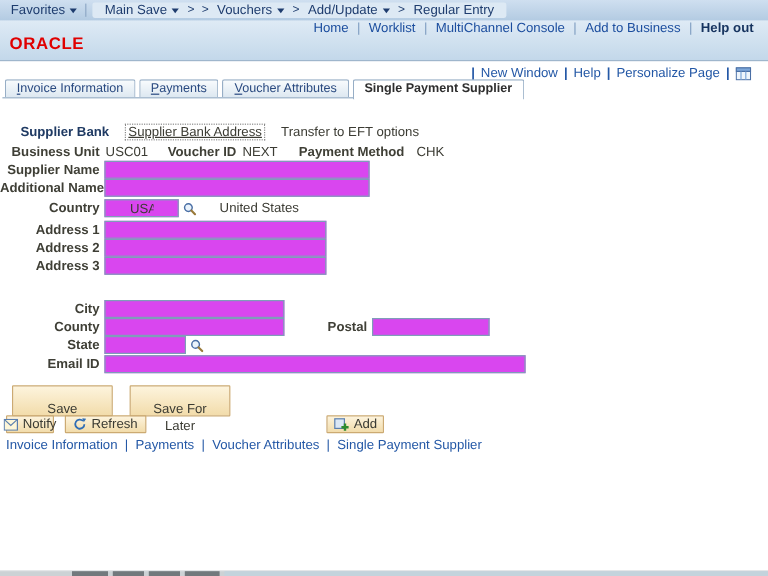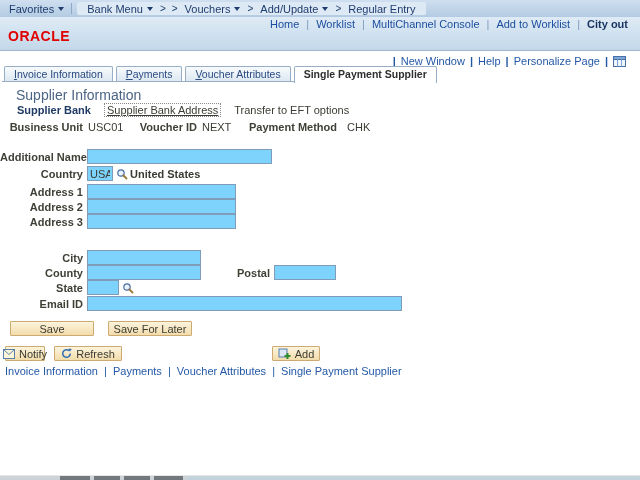--- a/index.html
+++ b/index.html
@@ -53,33 +53,33 @@
   .srow{position:absolute;top:121px;left:0;width:640px;height:13px;}
   .srow span{position:absolute;top:0;white-space:nowrap;}
   .slbl{font-weight:bold;color:#3f3f36;text-align:right;}
   .bu-l{left:0;width:83px;} .bu-v{left:88px;}
   .vi-l{left:120px;width:77px;text-align:right;} .vi-v{left:202px;}
   .pm-l{left:240px;width:97px;text-align:right;} .pm-v{left:347px;}
 
   .frow{position:absolute;left:0;height:15px;display:flex;align-items:center;}
   .flabel{width:83px;text-align:right;font-weight:bold;color:#3f3f36;padding-right:4px;
           white-space:nowrap;}
-  .inp{height:13px;border:1px solid #7f9db9;background:#7dd3fc;font-family:"Liberation Sans",sans-serif;
-       font-size:11px;color:#3b3b33;padding:0 2px;box-sizing:content-box;margin:0;}
+  .inp{height:13px;border:1px solid #7f9db9;background:#d946ef;font-family:"Liberation Sans",sans-serif;
+       font-size:11px;color:#3b3b33;padding:0 20px;box-sizing:content-box;margin:0;}
   .w183{width:179px;} .w147{width:143px;} .w112{width:108px;} .w60{width:56px;}
   .w30{width:26px;} .w24{width:20px;} .w313{width:309px;}
   .lookup{margin-left:3px;cursor:pointer;}
-  .disp{margin-left:2px;font-weight:bold;}
+  .disp{margin-left:19px;}
   .flabel2{width:62px;text-align:right;font-weight:bold;color:#3f3f36;padding-right:4px;
            margin-left:7px;white-space:nowrap;}
 
   .btn{position:absolute;height:15px;line-height:14px;text-align:center;font-size:11px;
        color:#3b3b33;background:linear-gradient(#fdf4dd,#f2dcab);border:1px solid #ccaa72;
        border-radius:1px;box-sizing:border-box;cursor:pointer;
-       font-family:"Liberation Sans",sans-serif;padding:0;}
+       font-family:"Liberation Sans",sans-serif;padding:12px;}
   .tbtn{display:inline-flex;align-items:center;justify-content:center;gap:4px;padding:0 6px;}
 
   .footer-links{position:absolute;top:365px;left:5px;color:#2458a6;white-space:nowrap;}
   .footer-links a{color:#2458a6;}
   .footer-links .pipe{margin:0 3px;}
 
   
   .bstrip{position:absolute;top:475px;left:0;width:640px;height:5px;background:#ccd2d5;
           border-top:1px solid #e4e6e8;box-sizing:border-box;}
   .bstrip .seg{position:absolute;top:0;height:5px;background:#72797d;}
@@ -92,21 +92,21 @@
 
   <div class="hdr">
     <div class="menubar">
       <span class="mitem" style="margin-left:5px">
         <span>Favorites</span>
         <span class="caret"></span>
       </span>
       <span class="vsep"></span>
       <span class="crumb-panel">
         <span class="mitem">
-          <span>Bank Menu</span>
+          <span>Main Save</span>
           <span class="caret"></span>
         </span>
         <span class="crumb-sep">&gt;</span>
         <span class="crumb-sep">&gt;</span>
         <span class="mitem">
           <span>Vouchers</span>
           <span class="caret"></span>
         </span>
         <span class="crumb-sep">&gt;</span>
         <span class="mitem">
@@ -120,23 +120,23 @@
       </span>
     </div>
 
     <div class="hdr-links">
       <a>Home</a>
       <span class="pipe">|</span>
       <a>Worklist</a>
       <span class="pipe">|</span>
       <a>MultiChannel Console</a>
       <span class="pipe">|</span>
-      <a>Add to Worklist</a>
-      <span class="pipe">|</span>
-      <a class="signout">City out</a>
+      <a>Add to Business</a>
+      <span class="pipe">|</span>
+      <a class="signout">Help out</a>
     </div>
 
     <div class="logo">ORACLE</div>
   </div>
 
   <div class="pagebar">
     <span class="pipe">|</span>
     <a>New Window</a>
     <span class="pipe">|</span>
     <a>Help</a>
@@ -162,36 +162,39 @@
     </div>
     <div class="tab">
       <span class="ak">V</span><span>oucher Attributes</span>
     </div>
     <div class="tab active">
       <span class="ak"></span><span>Single Payment Supplier</span>
     </div>
   </div>
   <div class="tabline"></div>
 
-  <h1 class="title">Supplier Information</h1>
   <div class="actions-row">
     <a class="lnk-bold">Supplier Bank</a>
     <a class="lnk-focus">Supplier Bank Address</a>
     <a class="lnk-plain">Transfer to EFT options</a>
   </div>
 
   <div class="srow">
     <span class="slbl bu-l">Business Unit</span>
     <span class="bu-v">USC01</span>
     <span class="slbl vi-l">Voucher ID</span>
     <span class="vi-v">NEXT</span>
     <span class="slbl pm-l">Payment Method</span>
     <span class="pm-v">CHK</span>
   </div>
 
+  <div class="frow" style="top:134px">
+    <span class="flabel">Supplier Name</span>
+    <input class="inp w183" value="" style="">
+  </div>
   <div class="frow" style="top:149px">
     <span class="flabel">Additional Name</span>
     <input class="inp w183" value="" style="">
   </div>
   <div class="frow" style="top:166px">
     <span class="flabel">Country</span>
     <input class="inp w24" value="USA" style="">
     <span class="icon lookup">
       <svg width="12" height="12">
           <circle cx="5" cy="5" r="3.2" fill="#eaf3fc" stroke="#4a6fa5" stroke-width="1.2"></circle>

